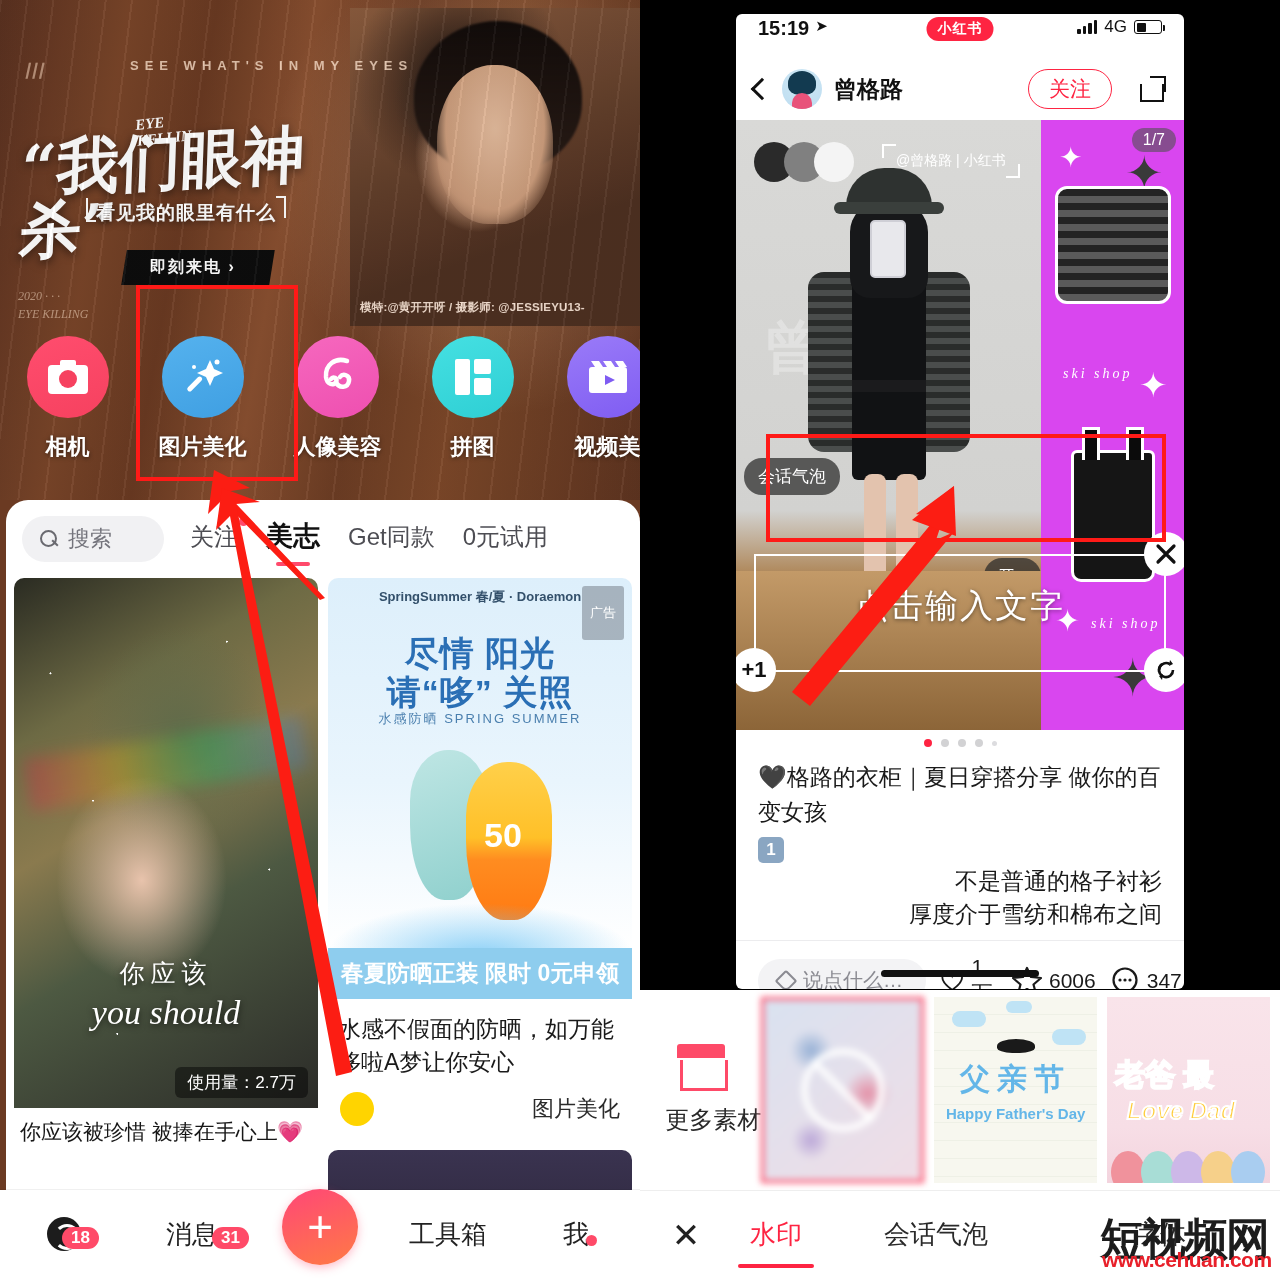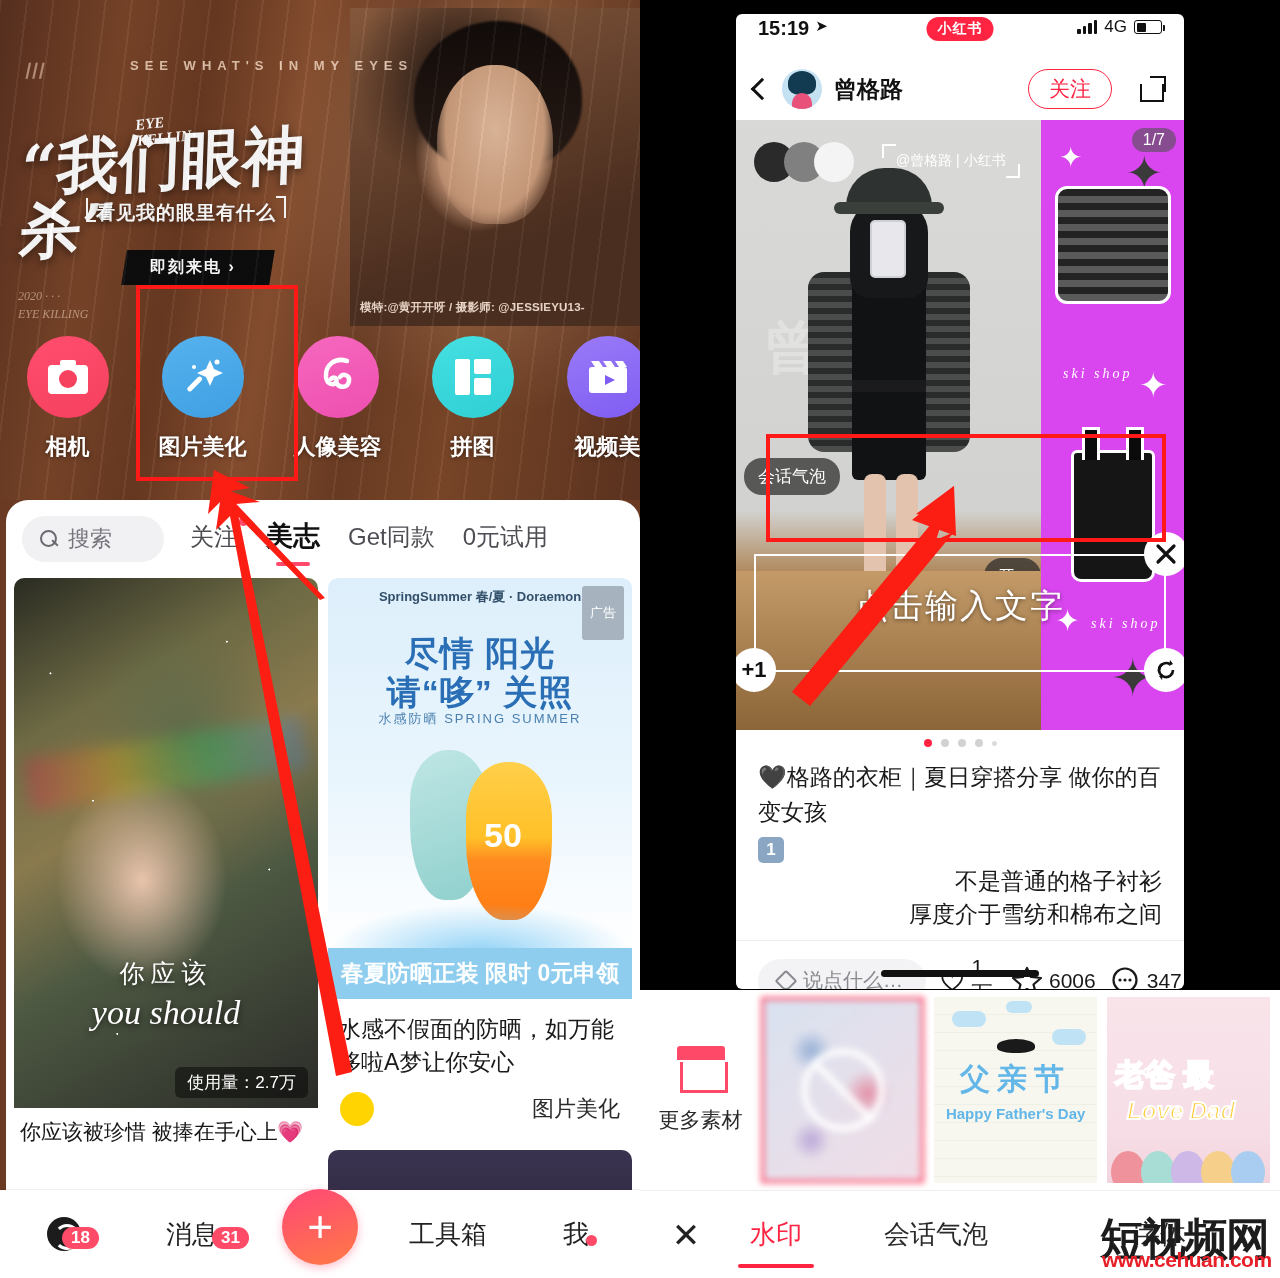--- a/index.html
+++ b/index.html
@@ -328,21 +328,21 @@
   .eng { display:flex; align-items:center; gap:7px; color:#1a1a1a; font-size:21px; }
   .home-bar { position:absolute; left:50%; transform:translateX(-50%); bottom:12px;
     width:158px; height:7px; background:#111; border-radius:4px; }
 
   .picker { position:absolute; left:0; bottom:88px; width:640px; height:200px; background:#fff;
     display:flex; align-items:center; }
   .more-mat { width:122px; text-align:center; }
   .shop-ico { width:48px; height:44px; margin:0 auto; position:relative; }
   .shop-ico::before{content:"";position:absolute;left:0;top:0;width:48px;height:14px;background:#fe4a68;border-radius:3px 3px 0 0;}
   .shop-ico::after{content:"";position:absolute;left:3px;top:16px;width:42px;height:28px;border:3px solid #fe4a68;border-top:none;}
-  .more-mat-label { margin-top:16px; font-size:21px; color:#2a2a2a; }
+  .more-mat-label { margin-top:16px; font-size:24px; color:#2a2a2a;text-align:right; }
   .thumb { width:164px; height:186px; margin-right:10px; position:relative; overflow:hidden; }
   .thumb.sel { border:3px solid #fe4a68; }
   .thumb-none { background:
       radial-gradient(circle 30px at 30% 28%, rgba(110,150,200,0.65), rgba(110,150,200,0) 70%),
       radial-gradient(circle 34px at 66% 52%, rgba(225,90,120,0.6), rgba(225,90,120,0) 70%),
       radial-gradient(circle 28px at 30% 78%, rgba(150,120,200,0.55), rgba(150,120,200,0) 70%),
       linear-gradient(140deg,#d9e2f0,#f0dde6);
     filter: blur(3px); }
   .no-sign { position:absolute; left:50%; top:50%; transform:translate(-50%,-50%);
     width:84px; height:84px; border:7px solid rgba(255,255,255,0.85); border-radius:50%; }

